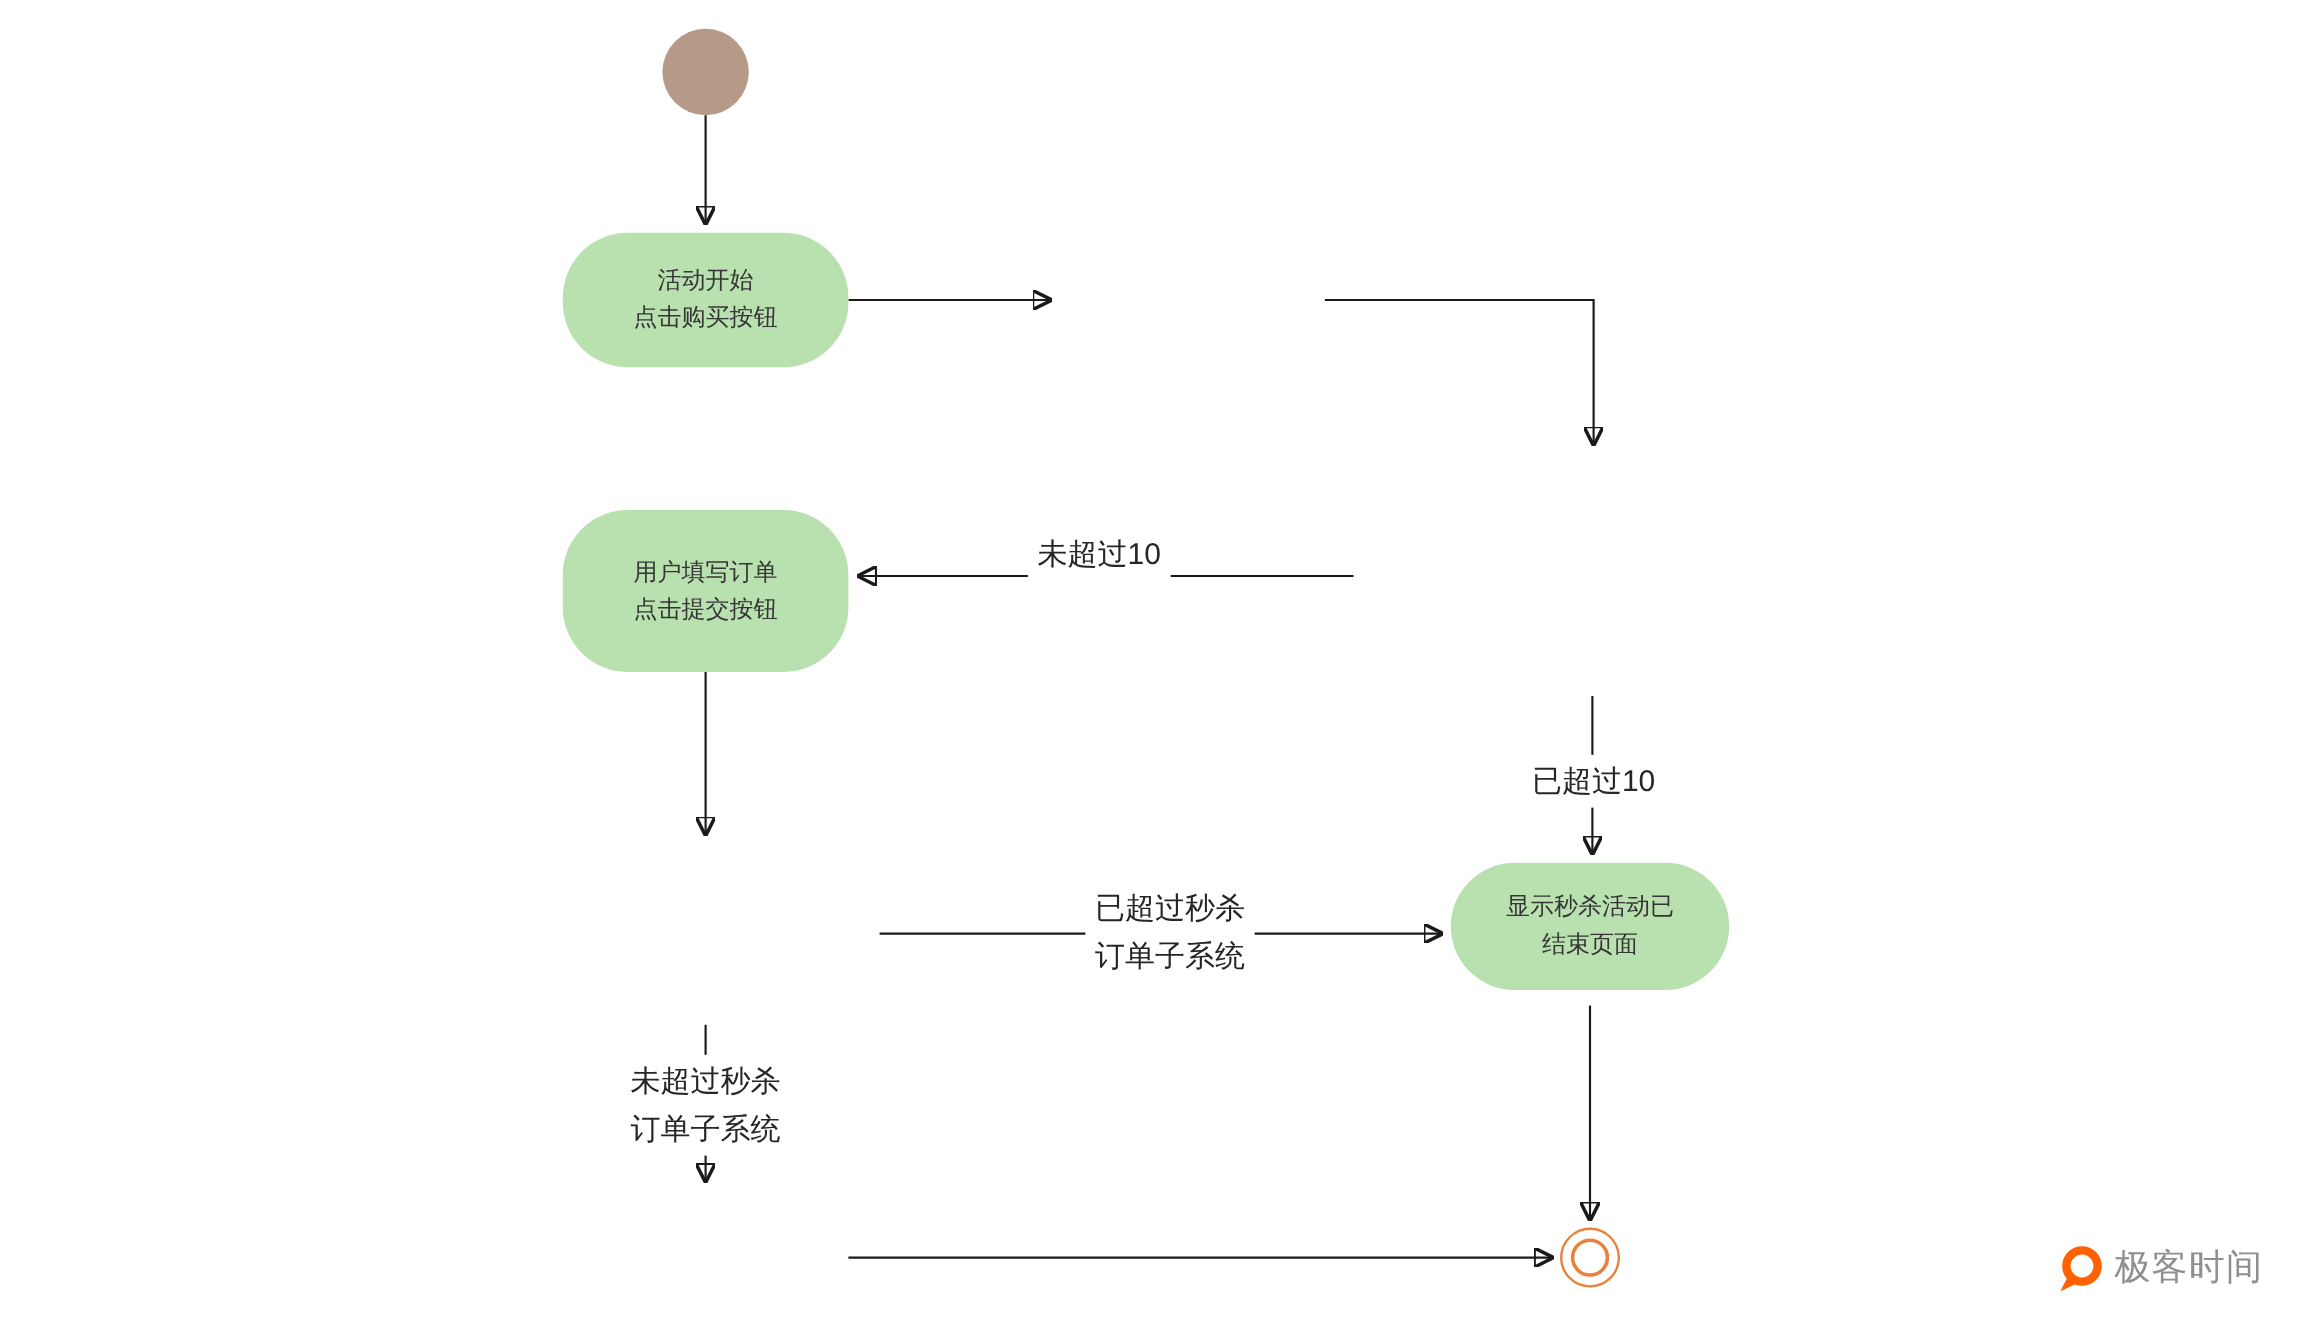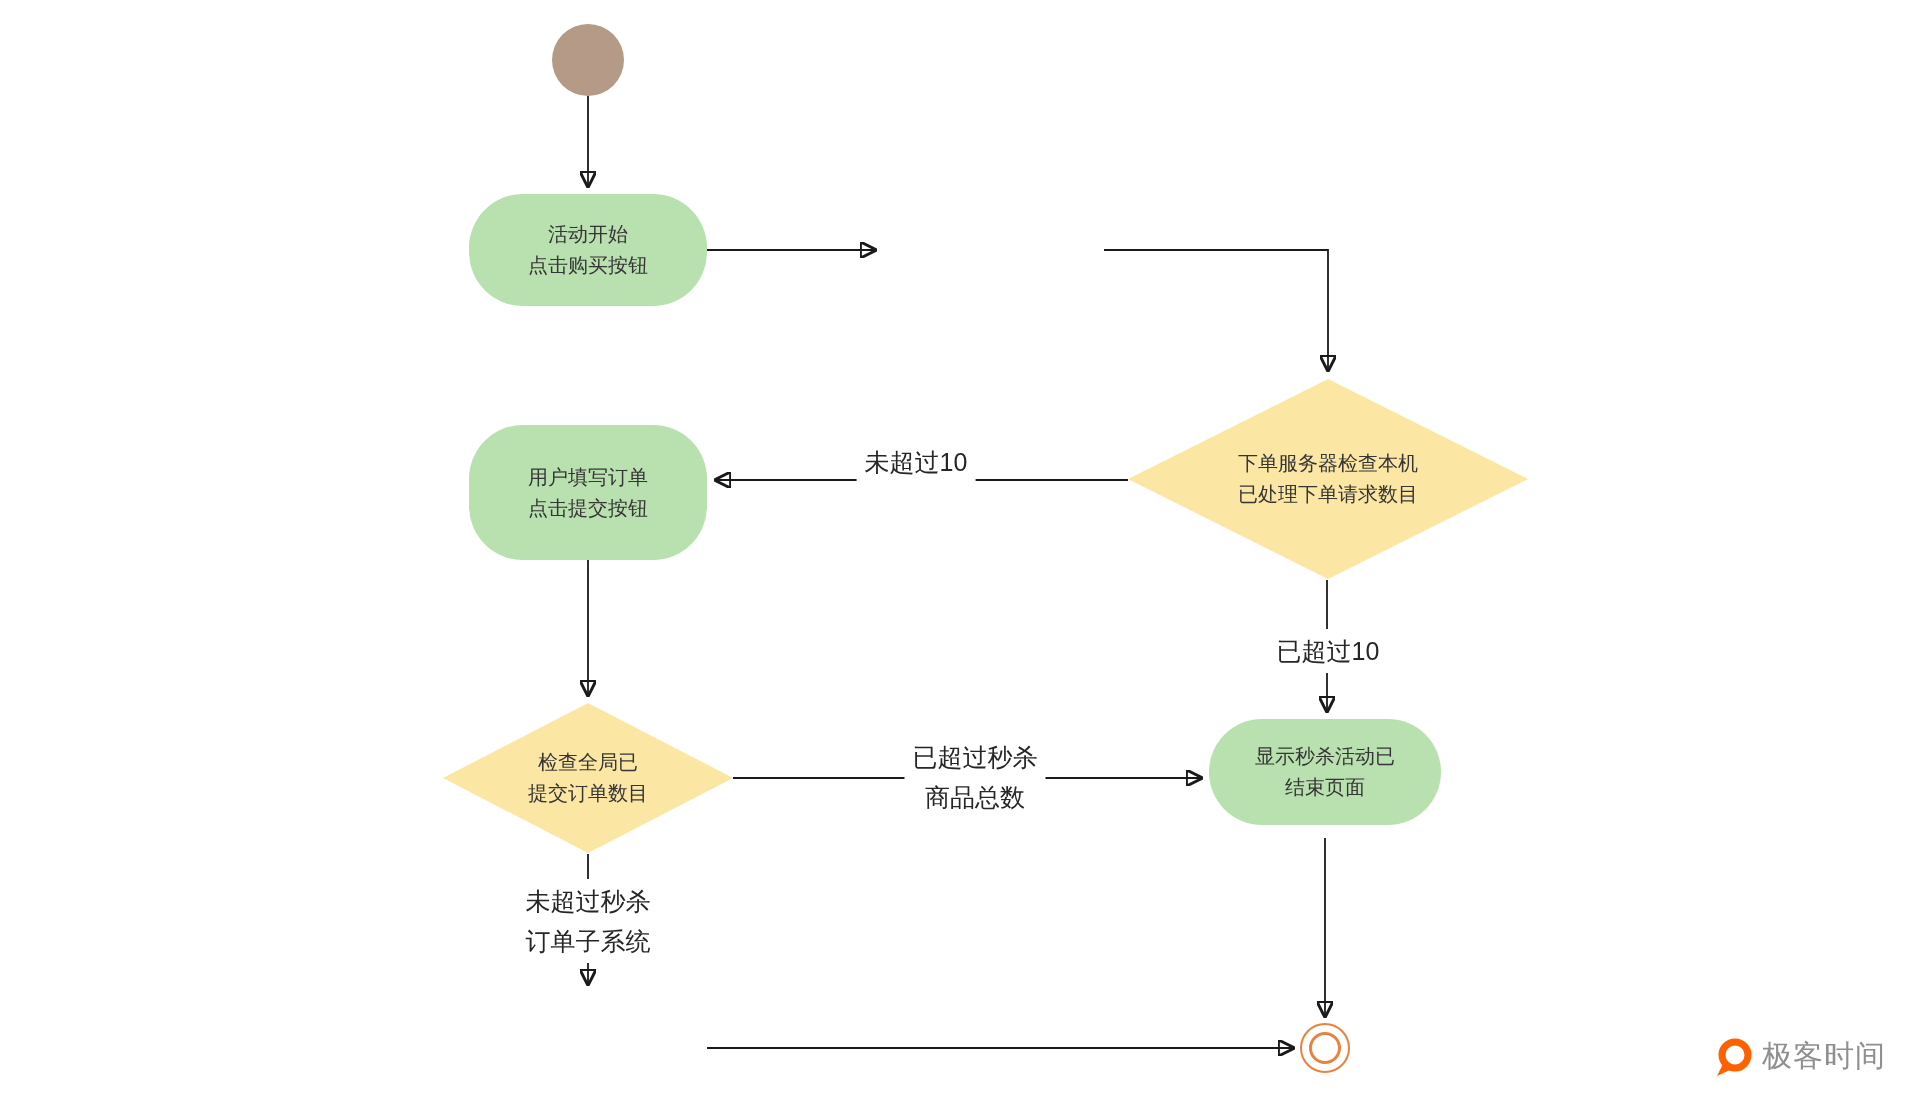--- a/index.html
+++ b/index.html
@@ -77,51 +77,43 @@
   </svg>
 
   <div class="start-node"></div>
 
   <div class="node green" style="left:469px;top:194px;width:238px;height:112px">
     <span>活动开始
 点击购买按钮</span>
   </div>
 
 
-  <div class="node yellow" style="left:1128px;top:379px;width:400px;height:200px">
-    <span>下单服务器检查本机
-已处理下单请求数目</span>
-  </div>
 
   <div class="node green" style="left:469px;top:425px;width:238px;height:135px">
     <span>用户填写订单
 点击提交按钮</span>
   </div>
 
-  <div class="node yellow" style="left:443px;top:703px;width:290px;height:150px">
-    <span>检查全局已
-提交订单数目</span>
-  </div>
 
   <div class="node green" style="left:1209px;top:719px;width:232px;height:106px">
     <span>显示秒杀活动已
 结束页面</span>
   </div>
 
 
   <div class="end-node">
     <div class="end-node-inner"></div>
   </div>
 
   <div class="edge-label" style="left:916px;top:462px">未超过10</div>
 
   <div class="edge-label" style="left:1328px;top:651px">已超过10</div>
 
   <div class="edge-label" style="left:975px;top:777px">已超过秒杀
-商品总数</div>
+订单子系统</div>
 
   <div class="edge-label" style="left:588px;top:921px">未超过秒杀
 订单子系统</div>
 
   <div class="brand">
     <svg width="42" height="44" viewBox="0 0 42 44">
       <circle cx="23" cy="19" r="13" fill="none" stroke="#ff6000" stroke-width="7"></circle>
       <path d="M5 40 L12 26 L20 33 Z" fill="#ff6000" stroke="none"></path>
     </svg>
     <span class="brand-text">极客时间</span>

